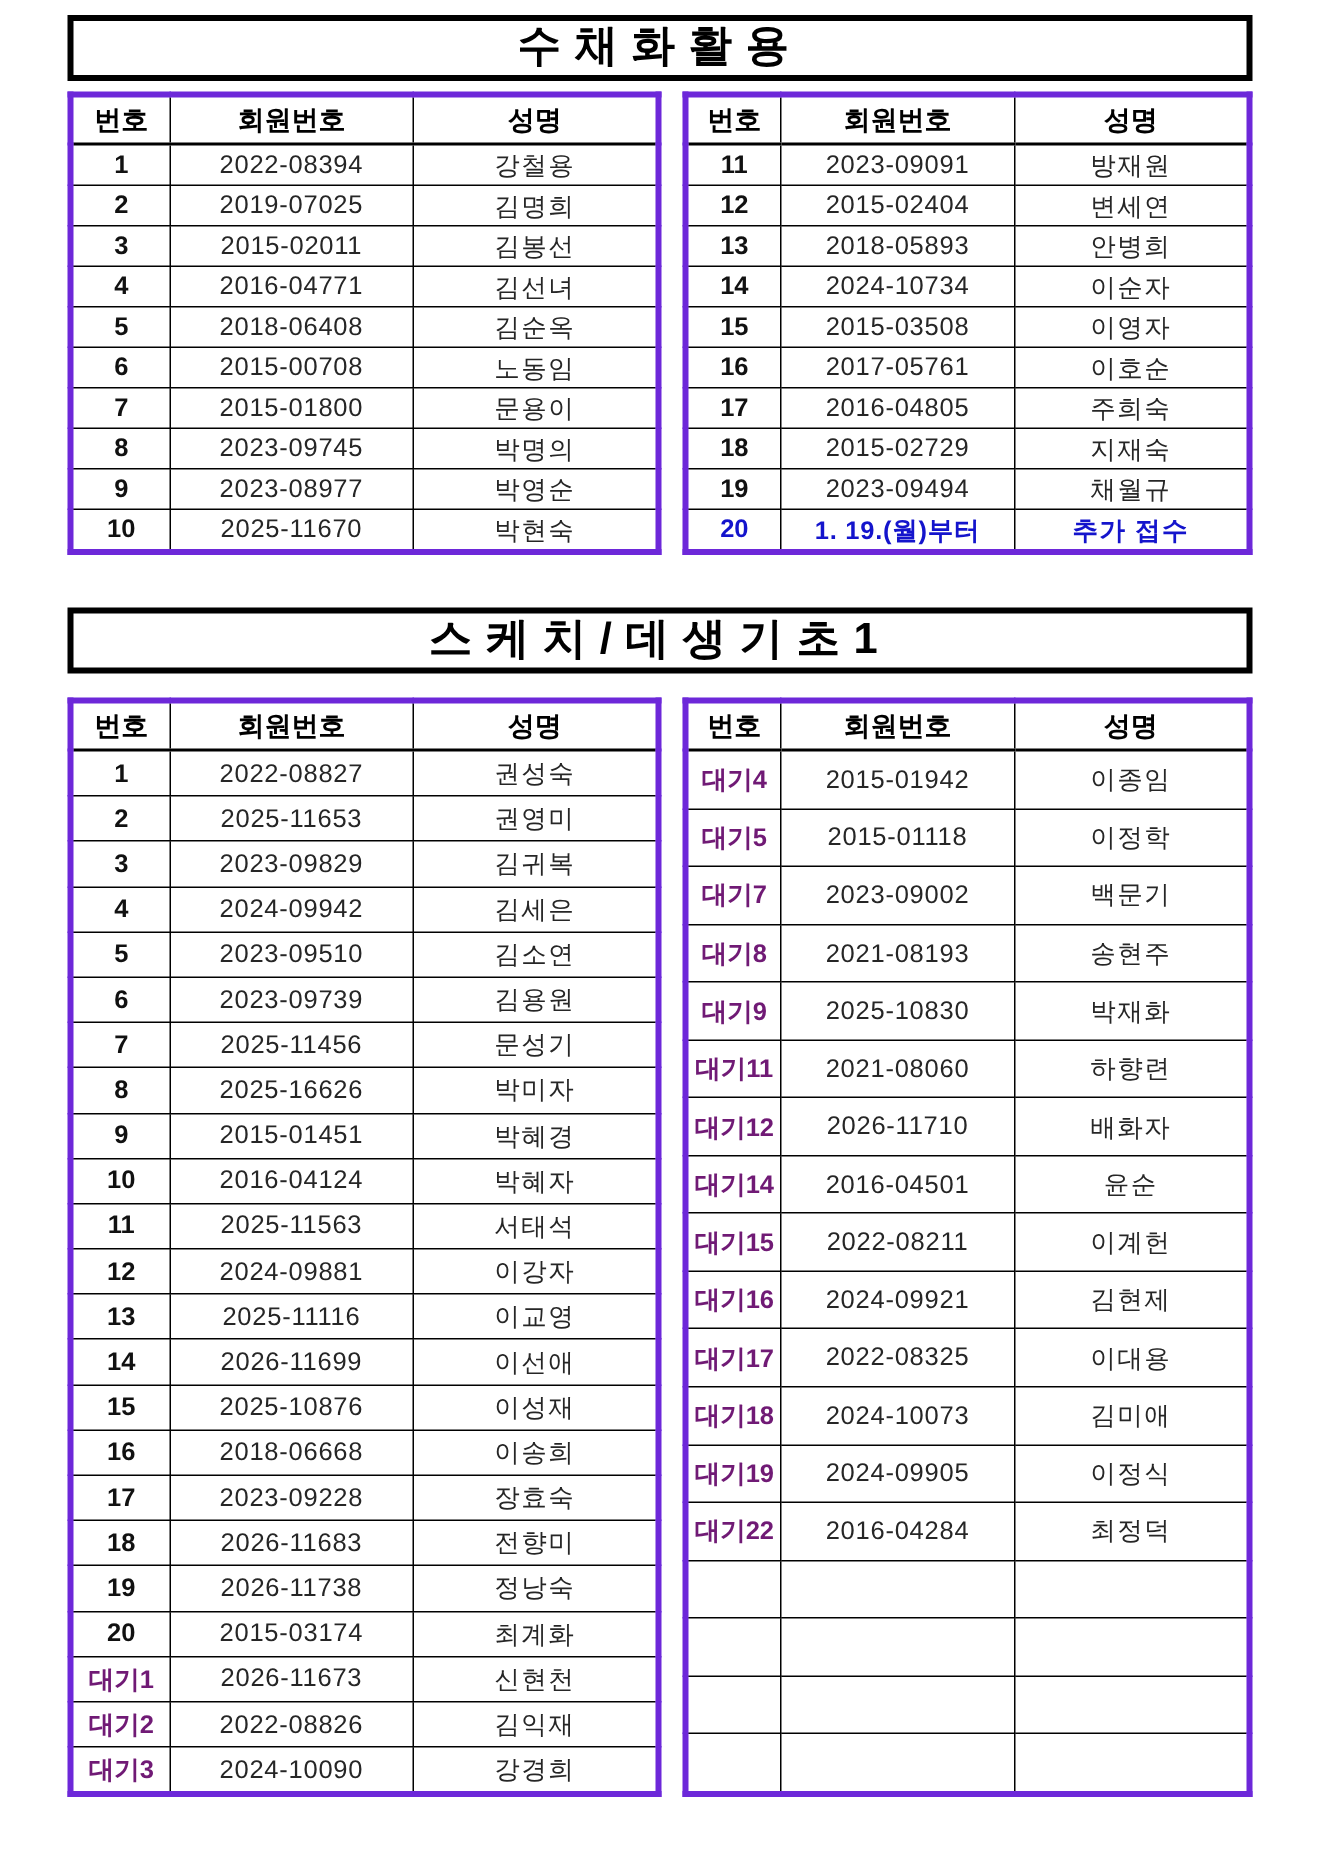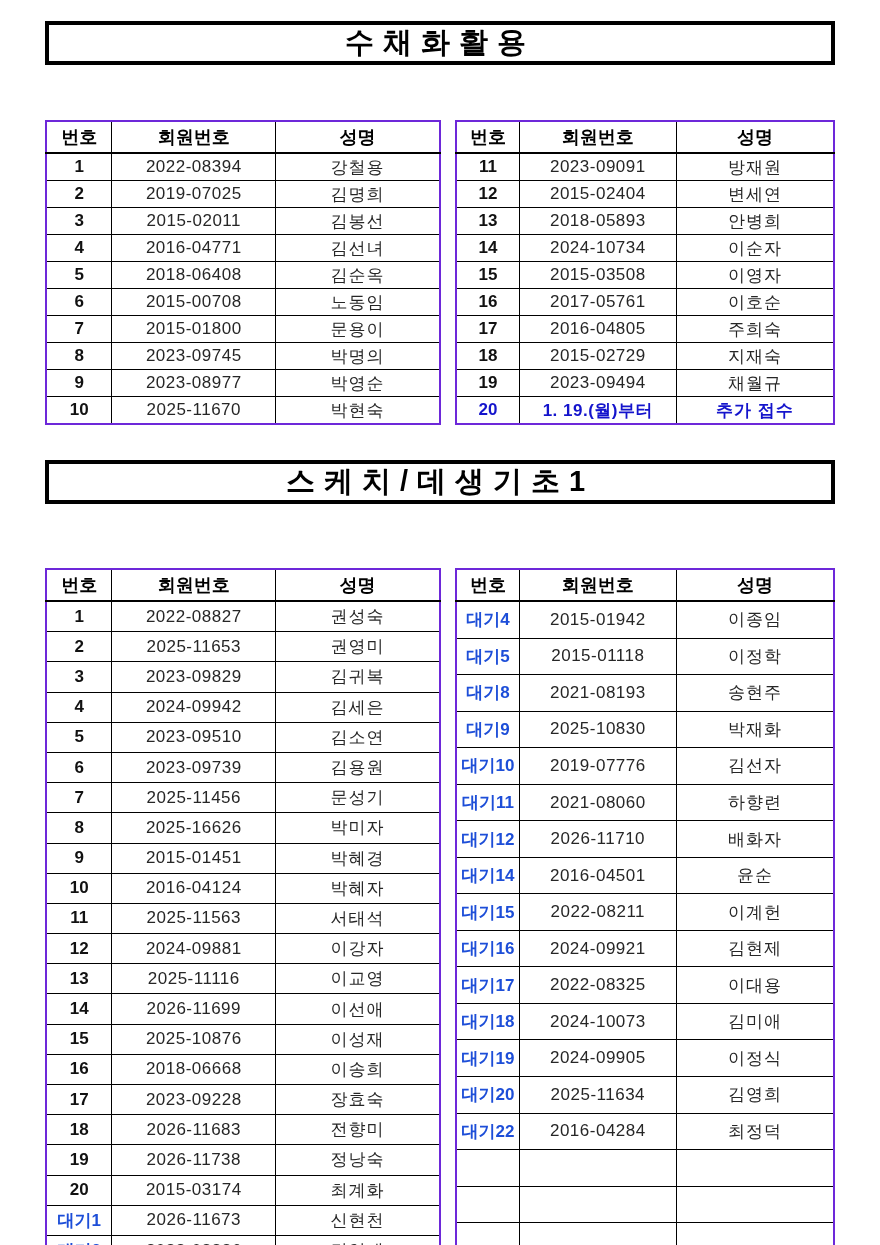--- a/index.html
+++ b/index.html
@@ -7,21 +7,21 @@
     width:880px;height:1245px;
     font-family:"Liberation Sans","DejaVu Sans",sans-serif;
     color:#000;
     position:relative;
     overflow:hidden;
   }
   .page{width:880px;height:1245px;position:relative;background:#fff;}
   .inner{padding:0 45px;}
 
   .title-box{
-    margin-top:21px;
+    margin-top:10px;
     border:4px solid #000;
     height:36px;
     display:flex;align-items:center;justify-content:center;
     box-sizing:content-box;
   }
   .title-box.second{margin-top:35px;}
   .title-text{
     font-size:29px;
     font-weight:800;
     letter-spacing:9px;
@@ -32,23 +32,22 @@
 
   .tables{
     display:flex;
     justify-content:space-between;
     margin-top:7px;
   }
   .tables.second{margin-top:16px;}
 
   table{
     border-collapse:collapse;
-    border:2px solid #6d28d9;
+    border:4px solid #6d28d9;
     table-layout:fixed;
-    margin-top:48px;
   }
   table.left-tbl{width:396px;}
   table.right-tbl{width:380px;}
 
   th,td{
     border:1.6px solid #000;
     text-align:center;
     vertical-align:middle;
     padding:0 2px;
     overflow:hidden;
@@ -68,21 +67,21 @@
   th:nth-child(3),td:nth-child(3){width:42%;}
 
   
   .sec0 td{height:26px;}
   .sec1 td{height:29.2px;}
 
   td:nth-child(1){font-weight:700;color:#111;font-size:17px;}
   td:nth-child(2){letter-spacing:0.5px;}
   td:nth-child(3){letter-spacing:1px;}
 
-  tr.wait td:nth-child(1){color:#1d4ed8;}
+  tr.wait td:nth-child(1){color:#701a75;}
   tr.notice td{color:#1414cc;font-weight:700;}
 </style>
 </head>
 <body>
 
 <div class="page">
   <div class="inner">
 
     <section>
       <div class="title-box">
@@ -358,35 +357,35 @@
                 <td>대기4</td>
                 <td>2015-01942</td>
                 <td>이종임</td>
               </tr>
               <tr class="wait">
                 <td>대기5</td>
                 <td>2015-01118</td>
                 <td>이정학</td>
               </tr>
               <tr class="wait">
+                <td>대기7</td>
+                <td>2023-09002</td>
+                <td>백문기</td>
+              </tr>
+              <tr class="wait">
                 <td>대기8</td>
                 <td>2021-08193</td>
                 <td>송현주</td>
               </tr>
               <tr class="wait">
                 <td>대기9</td>
                 <td>2025-10830</td>
                 <td>박재화</td>
               </tr>
               <tr class="wait">
-                <td>대기10</td>
-                <td>2019-07776</td>
-                <td>김선자</td>
-              </tr>
-              <tr class="wait">
                 <td>대기11</td>
                 <td>2021-08060</td>
                 <td>하향련</td>
               </tr>
               <tr class="wait">
                 <td>대기12</td>
                 <td>2026-11710</td>
                 <td>배화자</td>
               </tr>
               <tr class="wait">
@@ -411,25 +410,20 @@
               </tr>
               <tr class="wait">
                 <td>대기18</td>
                 <td>2024-10073</td>
                 <td>김미애</td>
               </tr>
               <tr class="wait">
                 <td>대기19</td>
                 <td>2024-09905</td>
                 <td>이정식</td>
-              </tr>
-              <tr class="wait">
-                <td>대기20</td>
-                <td>2025-11634</td>
-                <td>김영희</td>
               </tr>
               <tr class="wait">
                 <td>대기22</td>
                 <td>2016-04284</td>
                 <td>최정덕</td>
               </tr>
               <tr class="empty">
                 <td></td>
                 <td></td>
                 <td></td>

